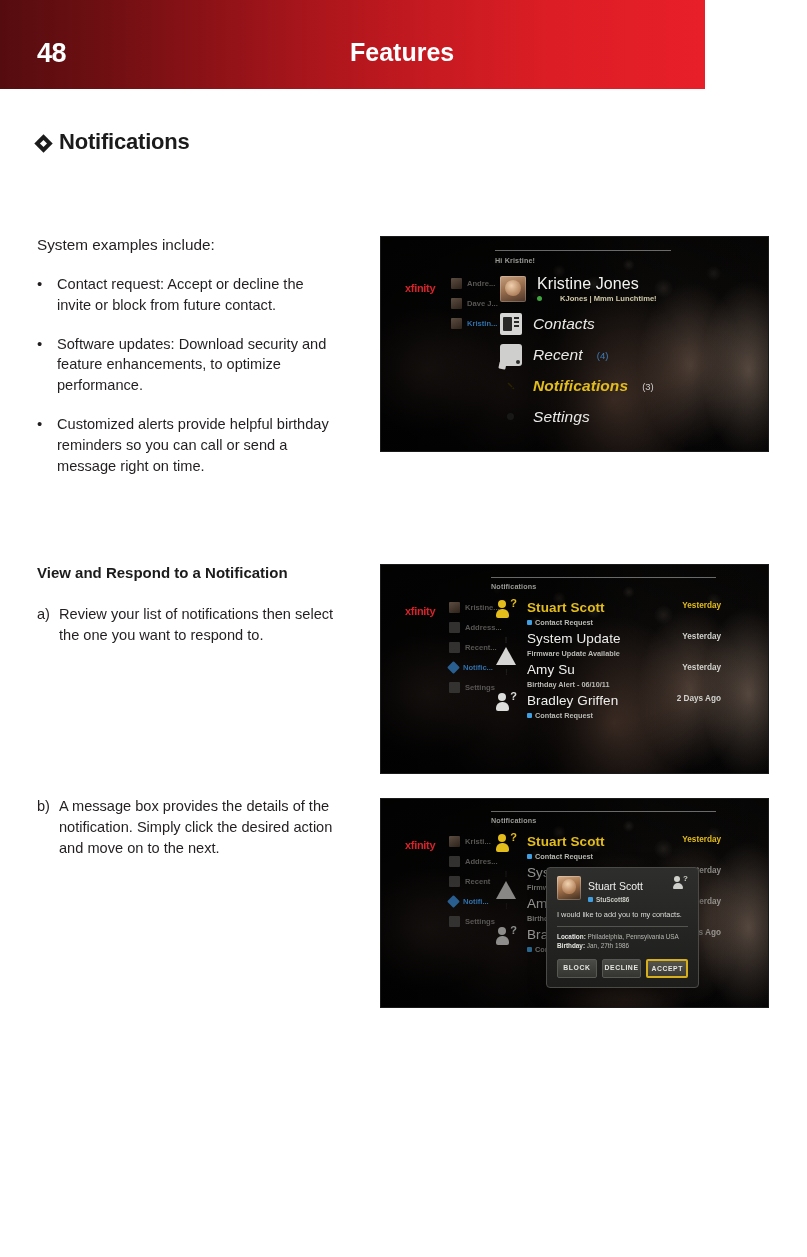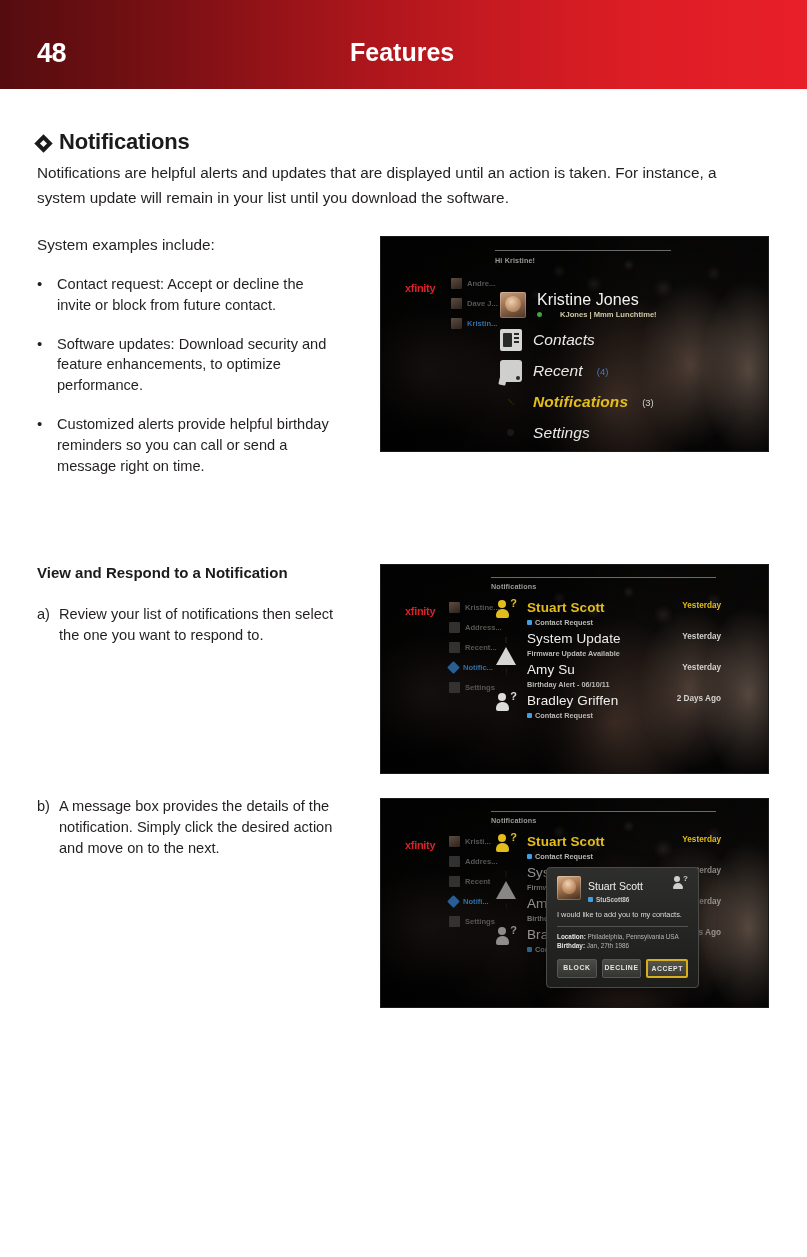--- a/index.html
+++ b/index.html
@@ -6,21 +6,21 @@
   html, body {
     width: 807px; height: 1257px;
     background: #ffffff;
     font-family: "Liberation Sans", sans-serif;
     -webkit-font-smoothing: antialiased;
   }
   .page { position: relative; width: 807px; height: 1257px; overflow: hidden; background:#fff; }
 
   
   .banner {
-    position: absolute; left: 0; top: 0; width: 807px; height: 89px;
+    position: absolute; left: 0; top: 0; width: 705px; height: 89px;
     background: linear-gradient(to right, #550c0f 0%, #6d0f12 14%, #8d1217 30%, #ad161c 46%, #c81a21 62%, #dc1d25 78%, #e81f28 100%);
     display: flex; align-items: center;
   }
   .banner-page-num {
     position: absolute; left: 37px; top: 38px;
     color: #ffffff; font-size: 27px; font-weight: 700; letter-spacing: -0.5px;
     font-family: "Liberation Sans", sans-serif;
   }
   .banner-title {
     position: absolute; left: 350px; top: 38px;
@@ -233,21 +233,20 @@
   <div class="banner">
     <div class="banner-page-num">48</div>
     <div class="banner-title">Features</div>
   </div>
 
   <div class="sec-head">
     <span class="diamond-glyph"></span>
     <span>Notifications</span>
   </div>
 
-  <div class="intro">Notifications are helpful alerts and updates that are displayed until an action is taken. For instance, a system update will remain in your list until you download the software.</div>
 
   <div class="other-label">System examples include:</div>
 
   <div class="bullets">
     <div class="bullet-item">
       <span class="bullet-dot">•</span>
       <span class="bullet-text">Contact request: Accept or decline the invite or block from future contact.</span>
     </div>
     <div class="bullet-item">
       <span class="bullet-dot">•</span>
@@ -289,21 +288,21 @@
       <div class="dim-row">
         <span class="dim-ico dim-av"></span>
         <span class="dim-label">Dave J...</span>
       </div>
       <div class="dim-row">
         <span class="dim-ico dim-av"></span>
         <span class="dim-label sel">Kristin...</span>
       </div>
     </div>
 
-    <div class="menu" style="left:119px; top:38px;margin-top:16px;">
+    <div class="menu" style="left:119px; top:38px;">
 
       <div class="menu-row" style="margin-bottom:10px;">
         <span class="avatar"></span>
         <span>
           <span class="profile-name">Kristine Jones</span>
           <span class="profile-sub">
             <span class="status-dot"></span>
             <span>KJones | Mmm Lunchtime!</span>
           </span>
         </span>

